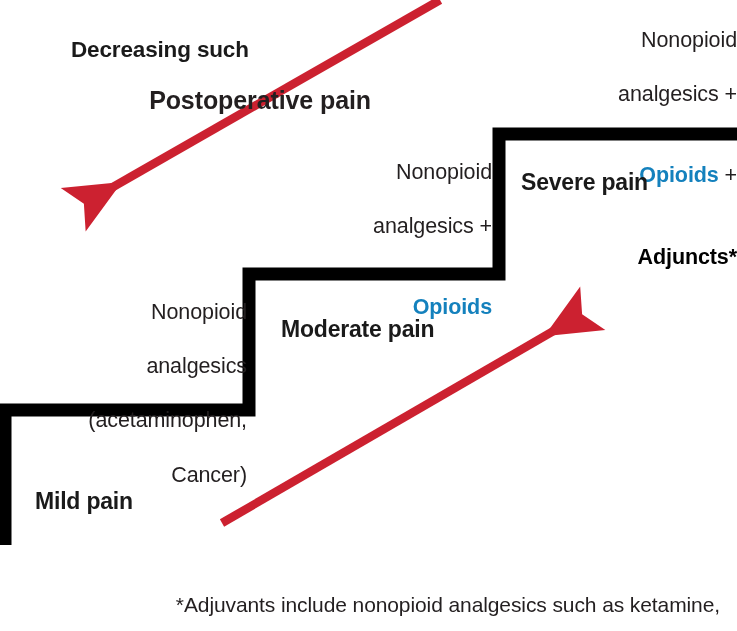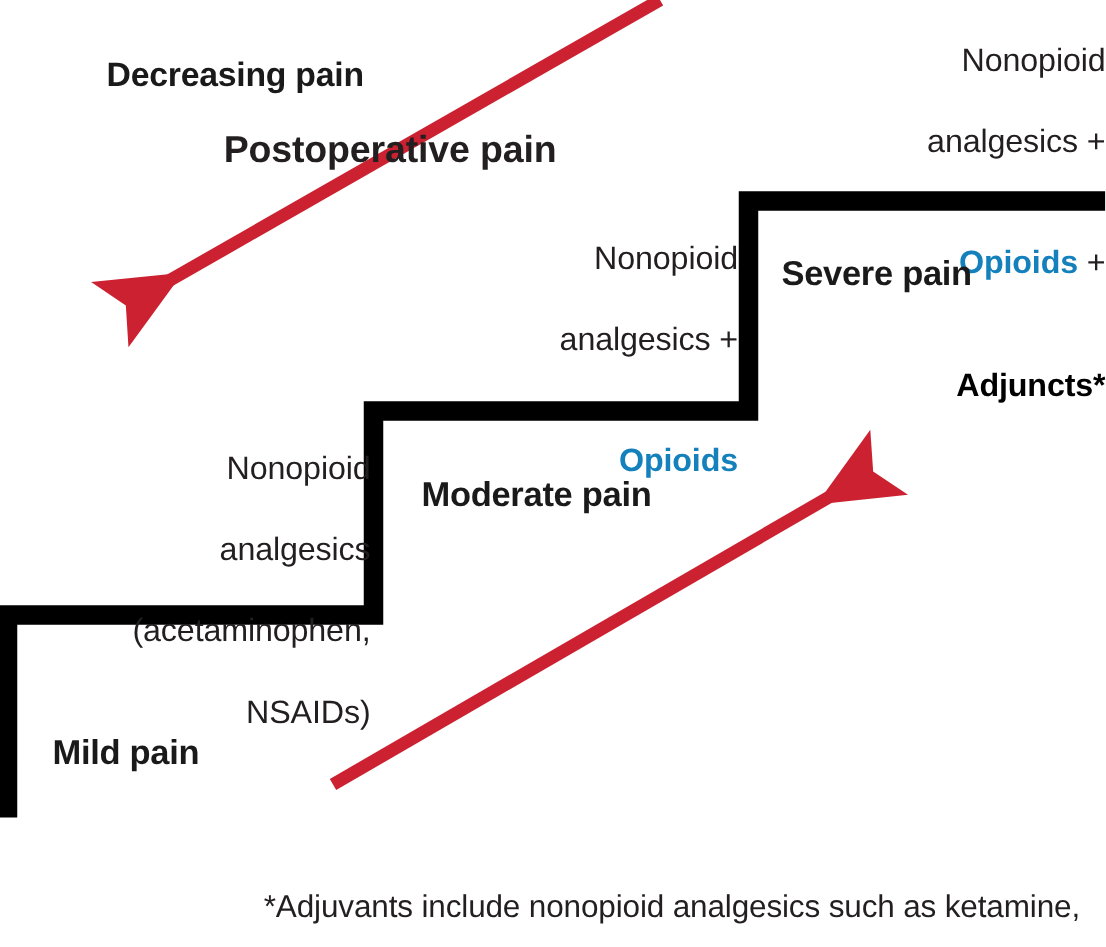--- a/index.html
+++ b/index.html
@@ -87,21 +87,21 @@
         <path d="M 0 3.5 L 6.6 0.55 L 5.15 3.5 L 6.6 6.45 Z" fill="#cc2130"></path>
       </marker>
     </defs>
 
     <line x1="440" y1="0" x2="85" y2="203" stroke="#cc2130" stroke-width="8.5" marker-end="url(#ah-left)"></line>
 
     <line x1="222" y1="523" x2="581" y2="315" stroke="#cc2130" stroke-width="8.5" marker-end="url(#ah-right)"></line>
   </svg>
 
   <div class="txt" id="blk-decreasing">
-    <div class="bold">Decreasing pain</div>
+    <div class="bold">Decreasing such</div>
     <div class="reg sub">Postoperative pain</div>
   </div>
 
   <div class="txt reg" id="blk-top-right">
     <div>Nonopioid</div>
     <div>analgesics +</div>
     <div>
       <span class="opioids" style="color:#1481bd">Opioids</span><span> +</span>
     </div>
     <div>
@@ -118,21 +118,21 @@
       <span class="opioids" style="color:#1481bd">Opioids</span>
     </div>
   </div>
 
   <div class="txt tier-label" id="lbl-moderate">Moderate pain</div>
 
   <div class="txt reg" id="blk-left">
     <div>Nonopioid</div>
     <div>analgesics</div>
     <div>(acetaminophen,</div>
-    <div>NSAIDs)</div>
+    <div>Cancer)</div>
   </div>
 
   <div class="txt tier-label" id="lbl-mild">Mild pain</div>
 
 
   <div class="txt reg" id="footnote">
     <div>*Adjuvants include nonopioid analgesics such as ketamine,</div>
     
   </div>
 

